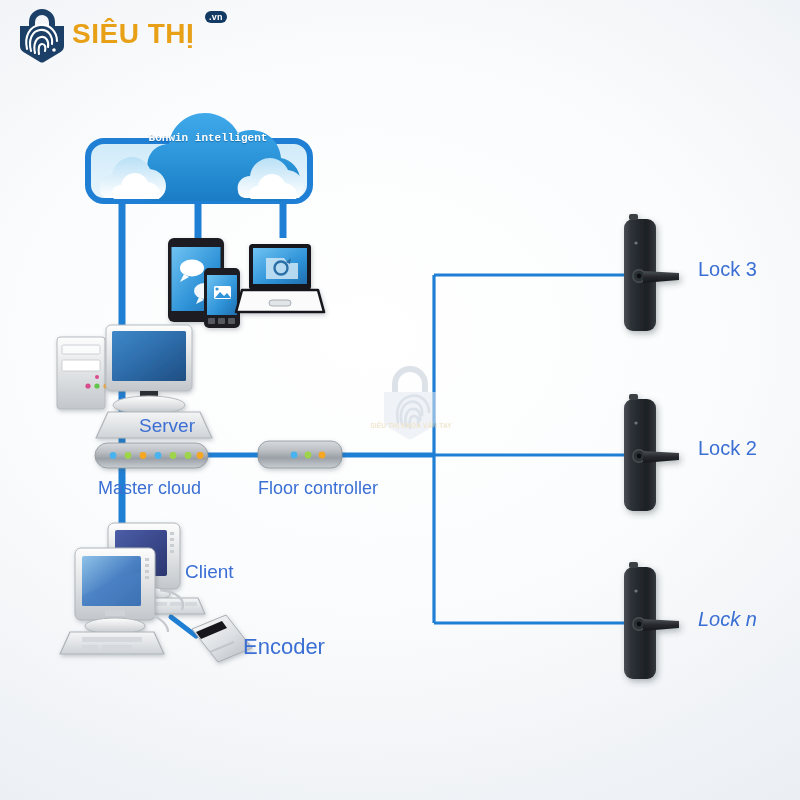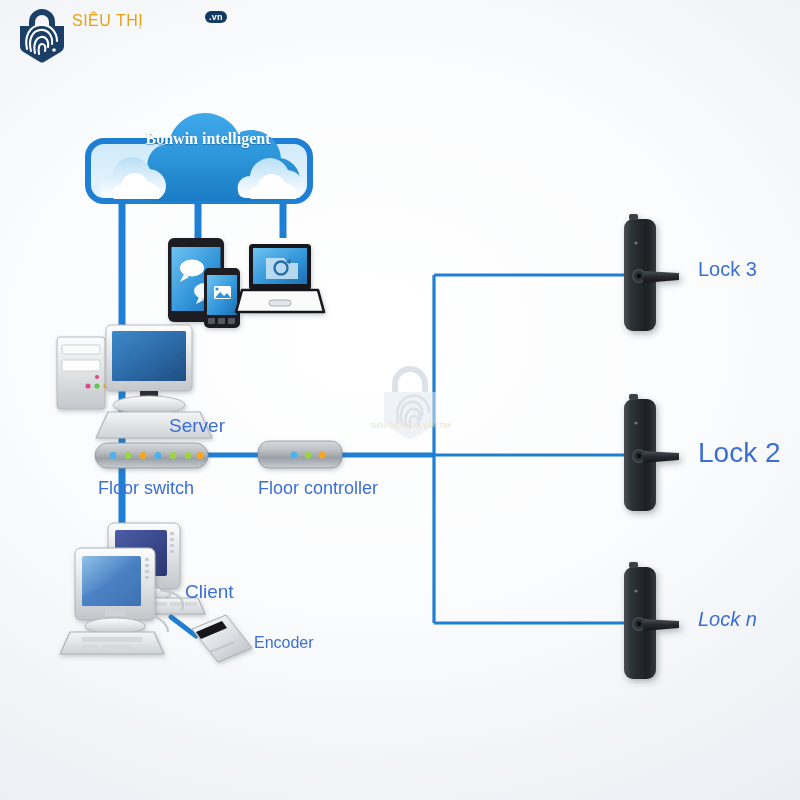--- a/index.html
+++ b/index.html
@@ -12,22 +12,22 @@
     position:relative;width:800px;height:800px;
     background:
       radial-gradient(ellipse 900px 700px at 46% 42%, #ffffff 0%, #fbfcfd 38%, #eef1f5 72%, #e4e9ef 100%);
     overflow:hidden;
   }
   
   #brand-logo{position:absolute;left:8px;top:4px;width:250px;height:62px;}
   #brand-logo .lockmark{position:absolute;left:6px;top:2px;width:56px;height:58px;}
   #brand-logo .txt{position:absolute;left:64px;top:4px;width:190px;}
   #brand-logo .l1,#brand-logo .l2{
-    color:#e8a117;font-weight:normal;font-size:16px;letter-spacing:.5px;
-    line-height:25px;white-space:nowrap;
+    color:#e8a117;font-weight:bold;font-size:28px;letter-spacing:.5px;
+    line-height:25px;white-space:nowrap;margin-top:13px;
   }
   #brand-logo .vn{
     position:absolute;left:133px;top:3px;
     background:#123a63;color:#ffffff;font-size:9px;font-weight:bold;
     padding:1px 4px;border-radius:6px;letter-spacing:.3px;text-align:right;
   }
   #adel-logo{position:absolute;right:14px;top:4px;height:52px;}
   #adel-logo .word{
     font-family:"DejaVu Sans", sans-serif;
     font-weight:bold;font-size:54px;color:#e3001b;
@@ -47,33 +47,33 @@
     font-size:6.5px;font-weight:bold;color:#e7d3a6;letter-spacing:.2px;
     white-space:nowrap;
   }
   
   #diagram{position:absolute;left:0;top:0;width:800px;height:800px;}
   
   .nlabel{
     position:absolute;color:#3b6fd4;white-space:nowrap;
     font-family:"Liberation Sans", sans-serif;
   }
-  .lbl-server{left:139px;top:415px;font-size:19px;margin-left:30px;}
+  .lbl-server{left:139px;top:415px;font-size:19px;}
   .lbl-master{left:98px;top:478px;font-size:18px;}
   .lbl-floor{left:258px;top:478px;font-size:18px;}
-  .lbl-client{left:185px;top:561px;font-size:19px;margin-top:20px;}
-  .lbl-encoder{left:243px;top:634px;font-size:16px;margin-left:11px;}
+  .lbl-client{left:185px;top:561px;font-size:19px;}
+  .lbl-encoder{left:243px;top:634px;font-size:22px;}
   .lbl-lock1{left:698px;top:258px;font-size:20px;}
-  .lbl-lock2{left:698px;top:437px;font-size:28px;}
+  .lbl-lock2{left:698px;top:437px;font-size:20px;}
   .lbl-lockn{left:698px;top:608px;font-size:20px;font-style:italic;}
   .cloudtext{
     position:absolute;left:118px;top:130px;width:180px;text-align:center;
-    color:#ffffff;font-size:16px;font-weight:bold;line-height:17px;
+    color:#ffffff;font-size:11px;font-weight:bold;line-height:17px;
     text-shadow:0 1px 1px rgba(0,60,110,.45);
-    font-family:Liberation Serif, serif;
+    font-family:Liberation Mono, monospace;
   }
 </style>
 </head>
 <body>
 
 <div id="stage">
 
   <svg id="diagram" viewBox="0 0 800 800">
     <defs>
       <linearGradient id="gCloudTop" x1="0" y1="0" x2="0" y2="1">
@@ -334,21 +334,21 @@
       <path d="M643,619 l36,2 l0,7 l-36,3 z" fill="url(#gHandle)"></path>
       <rect x="629" y="562" width="9" height="6" rx="2" fill="#3a3f45"></rect>
     </g>
   </svg>
 
   <div class="cloudtext">
     <div>Bonwin intelligent</div>
   </div>
 
   <div class="nlabel lbl-server">Server</div>
-  <div class="nlabel lbl-master">Floor switch</div>
+  <div class="nlabel lbl-master">Master cloud</div>
   <div class="nlabel lbl-floor">Floor controller</div>
   <div class="nlabel lbl-client">Client</div>
   <div class="nlabel lbl-encoder">Encoder</div>
   <div class="nlabel lbl-lock1">Lock 3</div>
   <div class="nlabel lbl-lock2">Lock 2</div>
   <div class="nlabel lbl-lockn">Lock n</div>
 
   <div id="watermark">
     <svg viewBox="0 0 100 80" width="100" height="80">
       <path d="M35,30 l0,-8 a15,15 0 0 1 30,0 l0,8" fill="none" stroke="#c3ccd8" stroke-width="6"></path>

